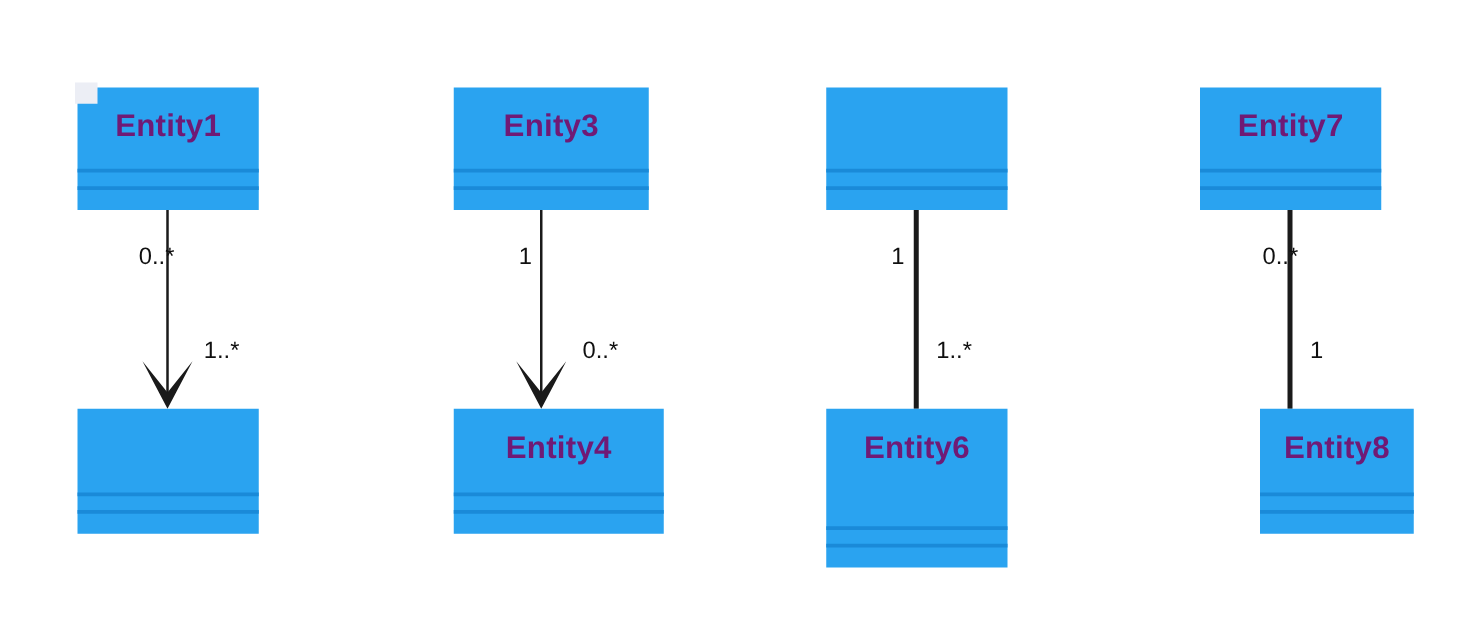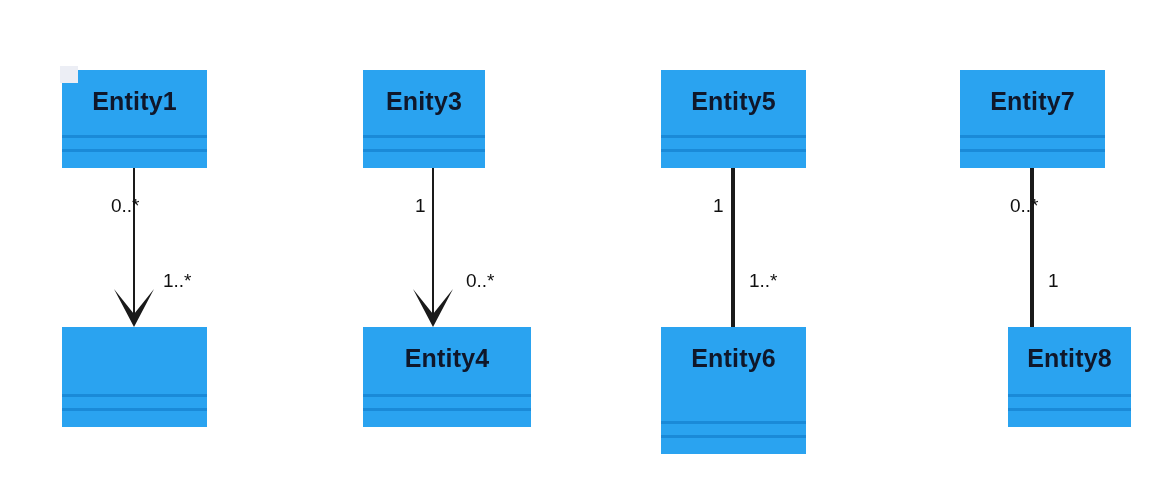--- a/index.html
+++ b/index.html
@@ -36,21 +36,21 @@
     z-index: 2;
   }
   .entity-title {
     position: absolute;
     left: 0;
     right: 0;
     top: 0;
     height: 62px;
     line-height: 62px;
     text-align: center;
-    color: #0f172a;
+    color: #701a75;
     font-size: 25px;
     font-weight: bold;
     letter-spacing: 0.2px;
     white-space: nowrap;
   }
   .compartment-rule {
     position: absolute;
     left: 0;
     right: 0;
     height: 3px;
@@ -96,34 +96,33 @@
     <div class="entity-title">Entity1</div>
     <div class="compartment-rule rule-a"></div>
     <div class="compartment-rule rule-b"></div>
   </div>
 
   <div class="entity-box" style="left:62px; top:327px; width:145px; height:100px;">
     <div class="compartment-rule rule-a"></div>
     <div class="compartment-rule rule-b"></div>
   </div>
 
-  <div class="entity-box" style="left:363px; top:70px; width:122px; height:98px;">
+  <div class="entity-box" style="left:363px; top:70px; width:156px; height:98px;">
     <div class="entity-title">Enity3</div>
     <div class="compartment-rule rule-a"></div>
     <div class="compartment-rule rule-b"></div>
   </div>
 
   <div class="entity-box" style="left:363px; top:327px; width:168px; height:100px;">
     <div class="entity-title">Entity4</div>
     <div class="compartment-rule rule-a"></div>
     <div class="compartment-rule rule-b"></div>
   </div>
 
   <div class="entity-box" style="left:661px; top:70px; width:145px; height:98px;">
-    <div class="entity-title">Entity5</div>
     <div class="compartment-rule rule-a"></div>
     <div class="compartment-rule rule-b"></div>
   </div>
 
   <div class="entity-box" style="left:661px; top:327px; width:145px; height:127px;">
     <div class="entity-title">Entity6</div>
     <div class="compartment-rule rule-a"></div>
     <div class="compartment-rule rule-b"></div>
   </div>
 

